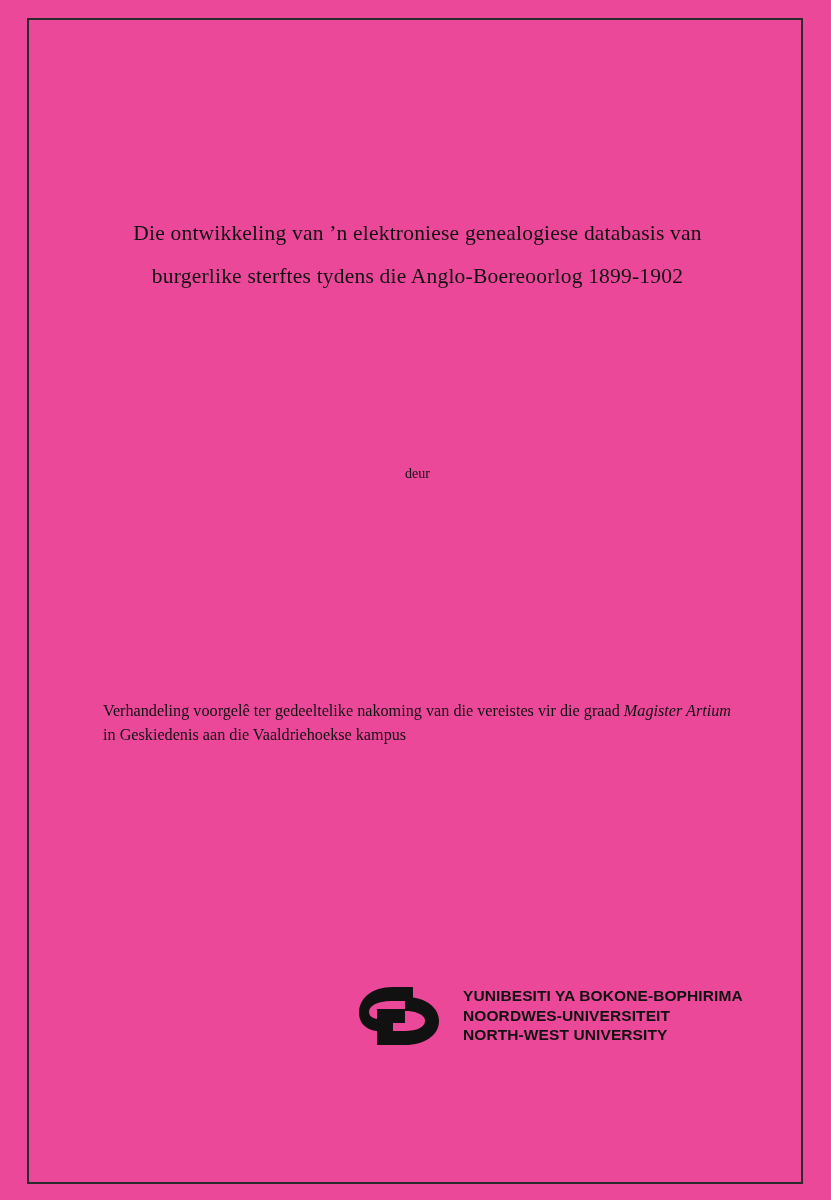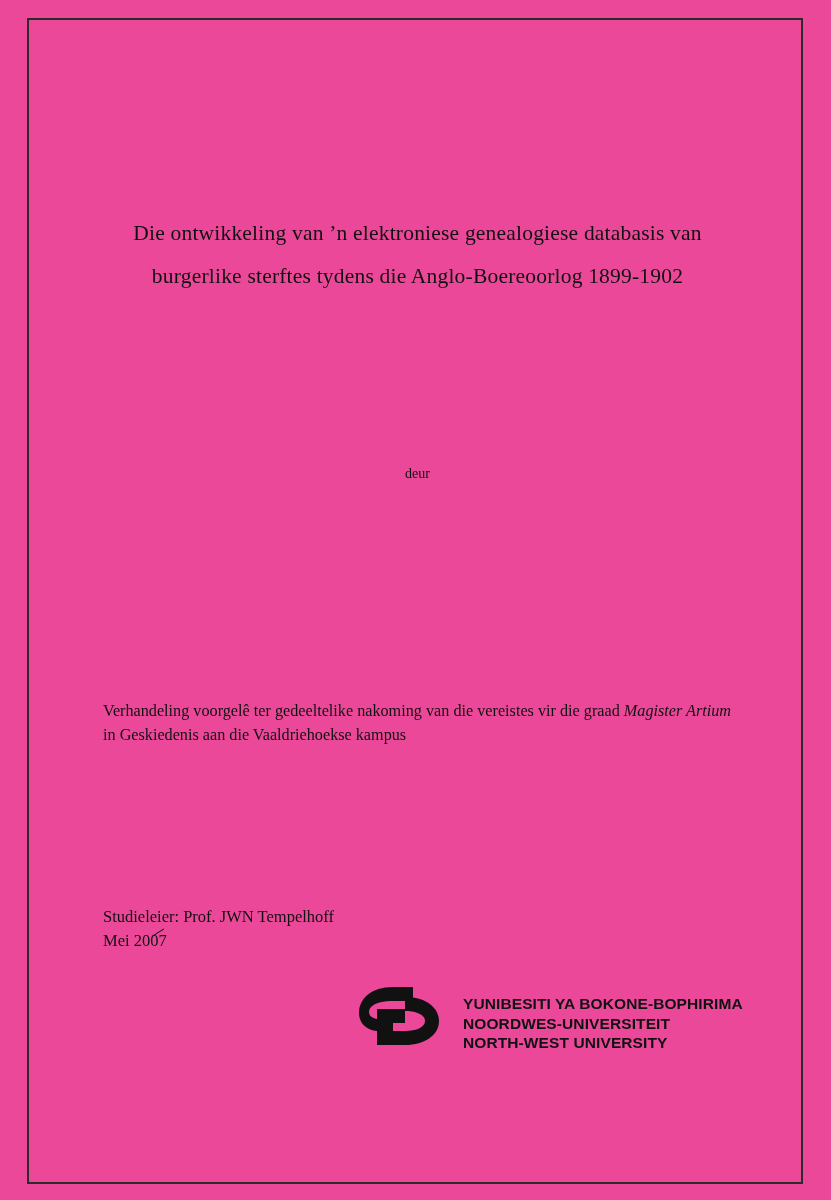--- a/index.html
+++ b/index.html
@@ -128,21 +128,20 @@
     position: absolute;
     left: 208px;
     top: 6px;
     font-family: "Liberation Sans", sans-serif;
     font-size: 15.5px;
     line-height: 19.5px;
     font-weight: bold;
     letter-spacing: 0.1px;
     color: #111;
     white-space: nowrap;
-    margin-top: 8px;
   }
   .logo-text span { display: block; }
 </style>
 </head>
 <body>
 
 <div class="page">
   <div class="scan-frame"></div>
 
   <div class="content">
@@ -152,27 +151,20 @@
       <span class="title-line">burgerlike sterftes tydens die Anglo-Boereoorlog 1899-1902</span>
     </div>
 
     <div class="deur">deur</div>
 
 
     <div class="statement">
       <div class="just"><span>Verhandeling voorgelê ter gedeeltelike nakoming van die vereistes vir die graad </span><em>Magister Artium</em><span> in Geskiedenis aan die Vaaldriehoekse kampus</span></div>
     </div>
 
-    <div class="supervisor">
-      <span class="line">Studieleier: Prof. JWN Tempelhoff</span>
-      <span class="line date-wrap">
-        <span>Mei 2007</span>
-        <span class="date-strike"></span>
-      </span>
-    </div>
 
     <div class="logo-block">
       <div class="logo-mark">
         <svg viewBox="0 0 104 72" width="104" height="72" aria-hidden="true">
           <g fill="#111111">
             <path d="M40 4 C18 4 6 16 6 30 C6 40 13 47 24 48 L24 36 C19 35 16 33 16 29 C16 23 24 18 38 18 L60 18 L60 4 Z"></path>
             <path d="M64 24 L64 38 L44 38 C30 38 22 43 22 49 C22 53 26 56 32 57 L32 69 C18 68 10 60 10 50 C10 36 24 24 46 24 Z" opacity="0"></path>
             <path d="M24 26 L52 26 L52 40 L24 40 Z"></path>
             <path d="M52 14 C72 14 86 24 86 38 C86 52 72 62 52 62 L30 62 L30 48 L52 48 C64 48 72 44 72 38 C72 32 64 28 52 28 Z"></path>
             <rect x="24" y="40" width="16" height="22"></rect>

